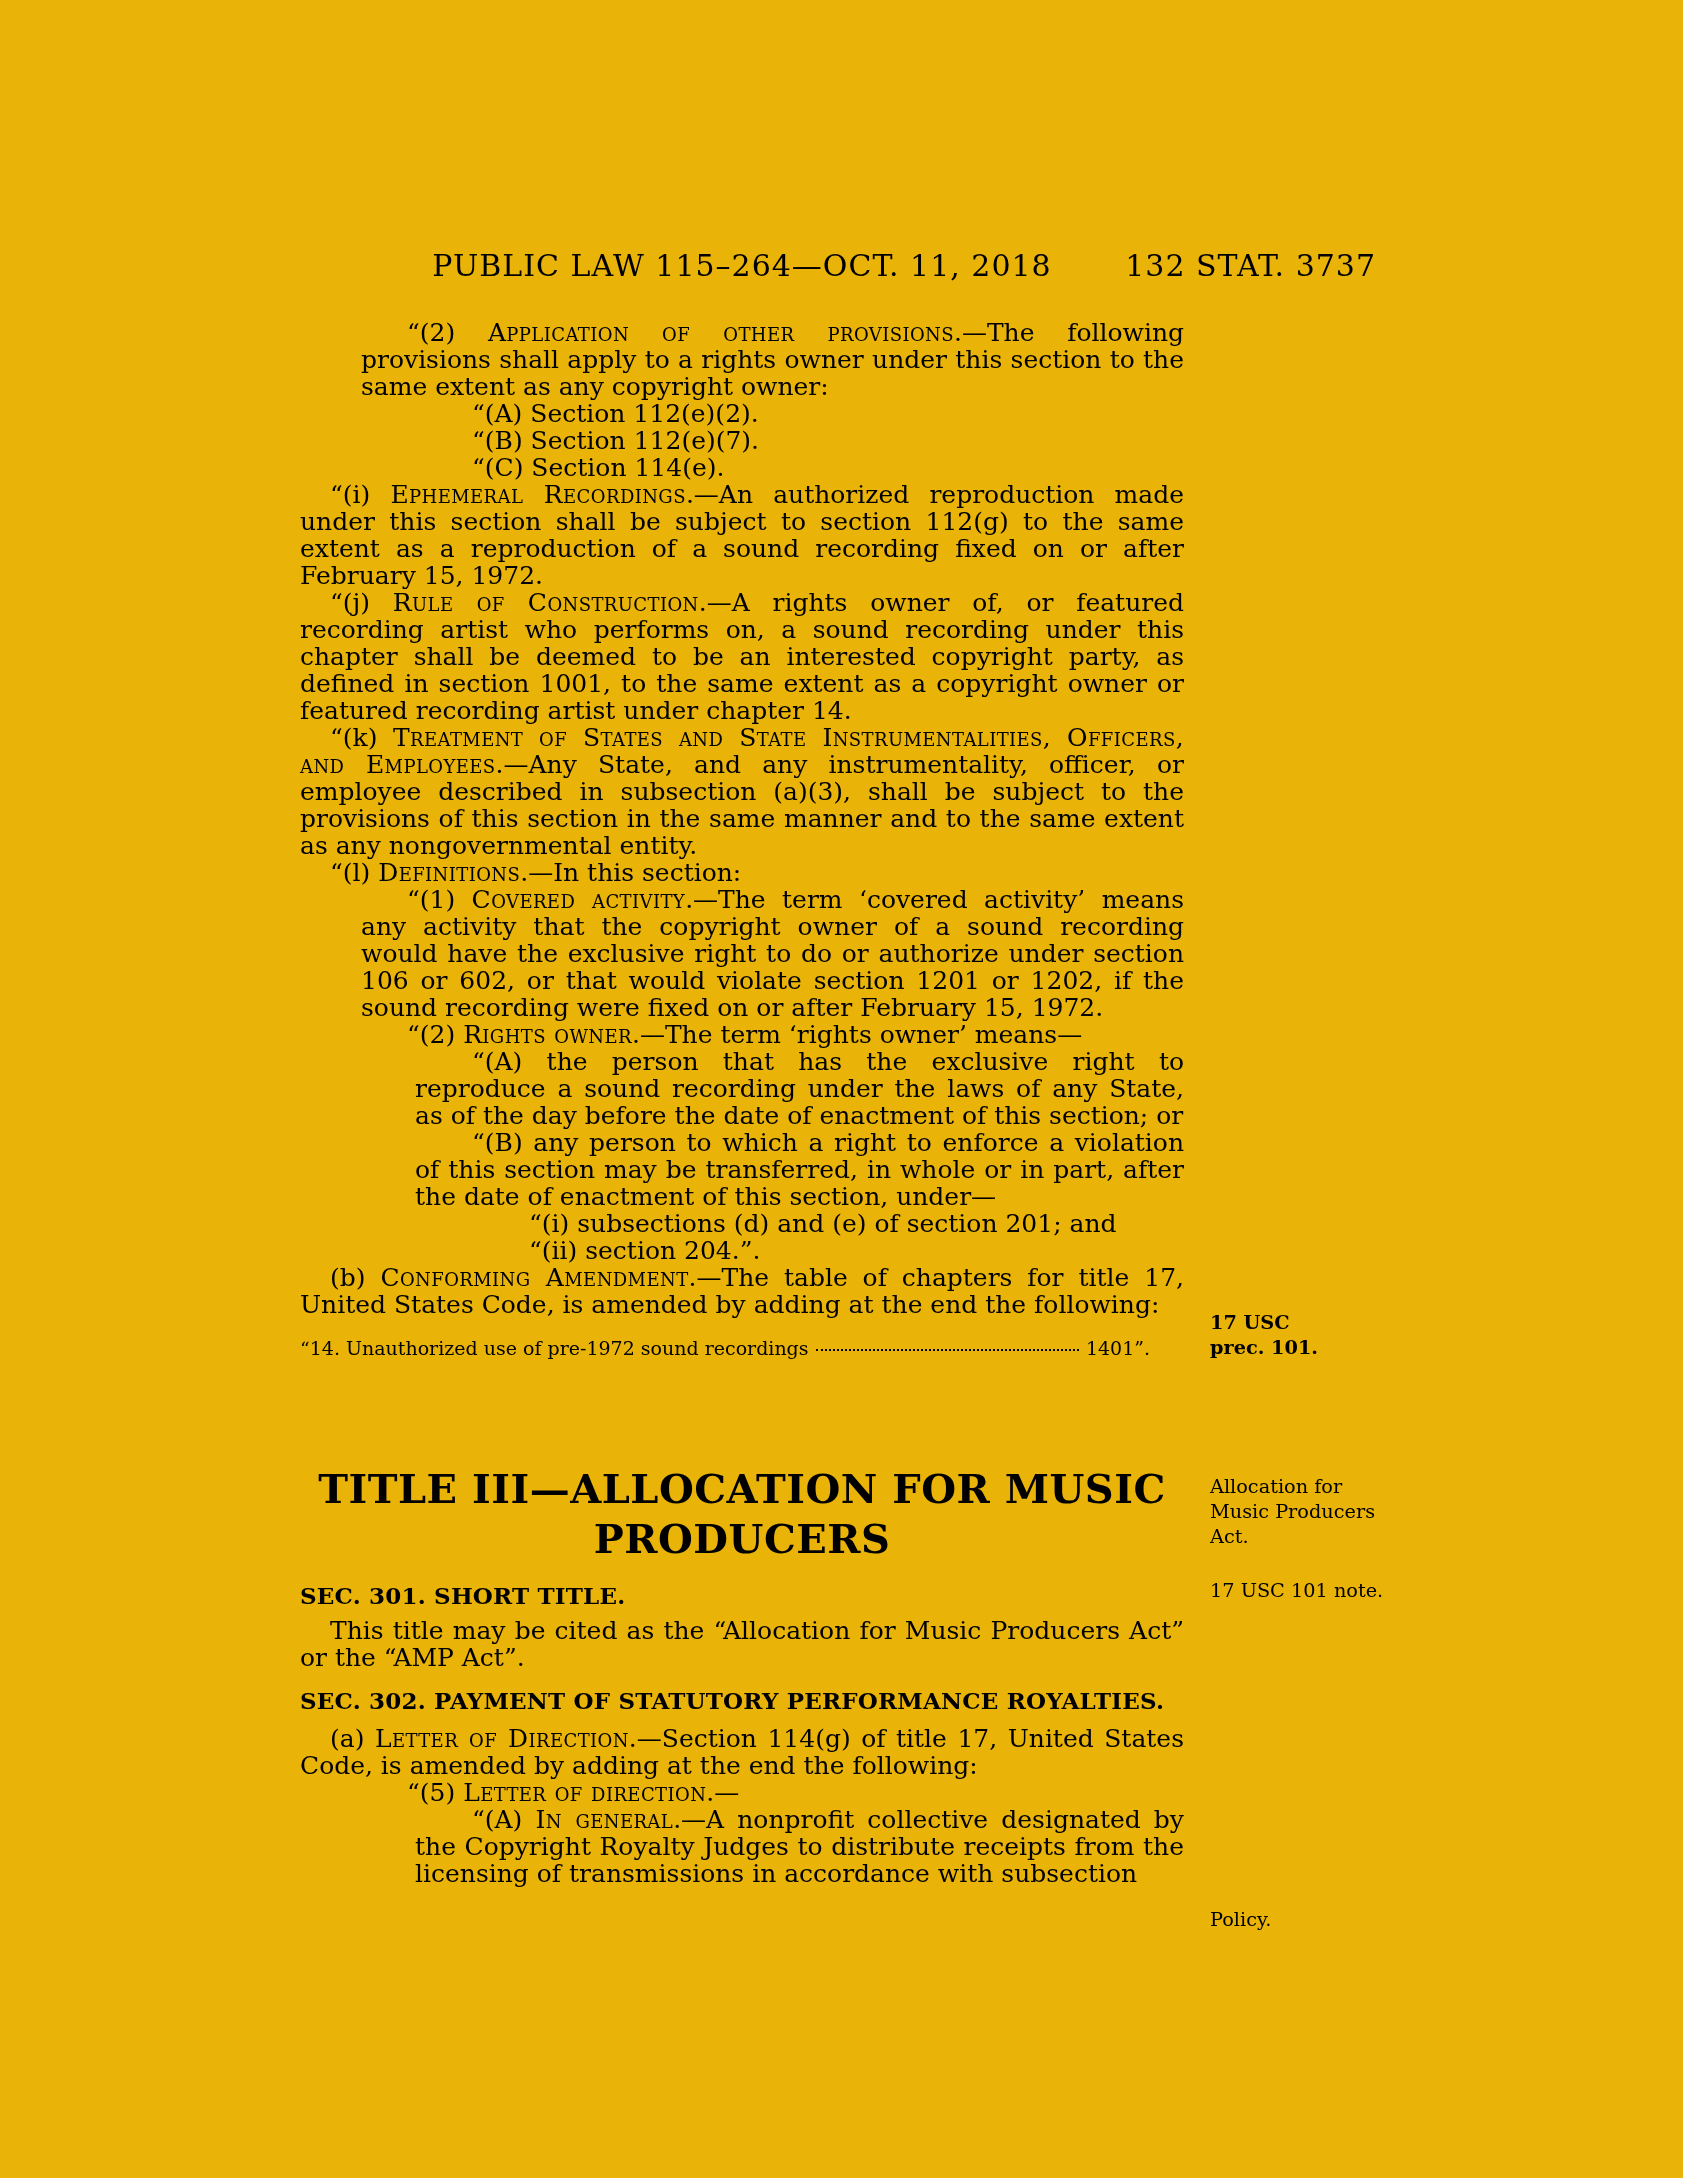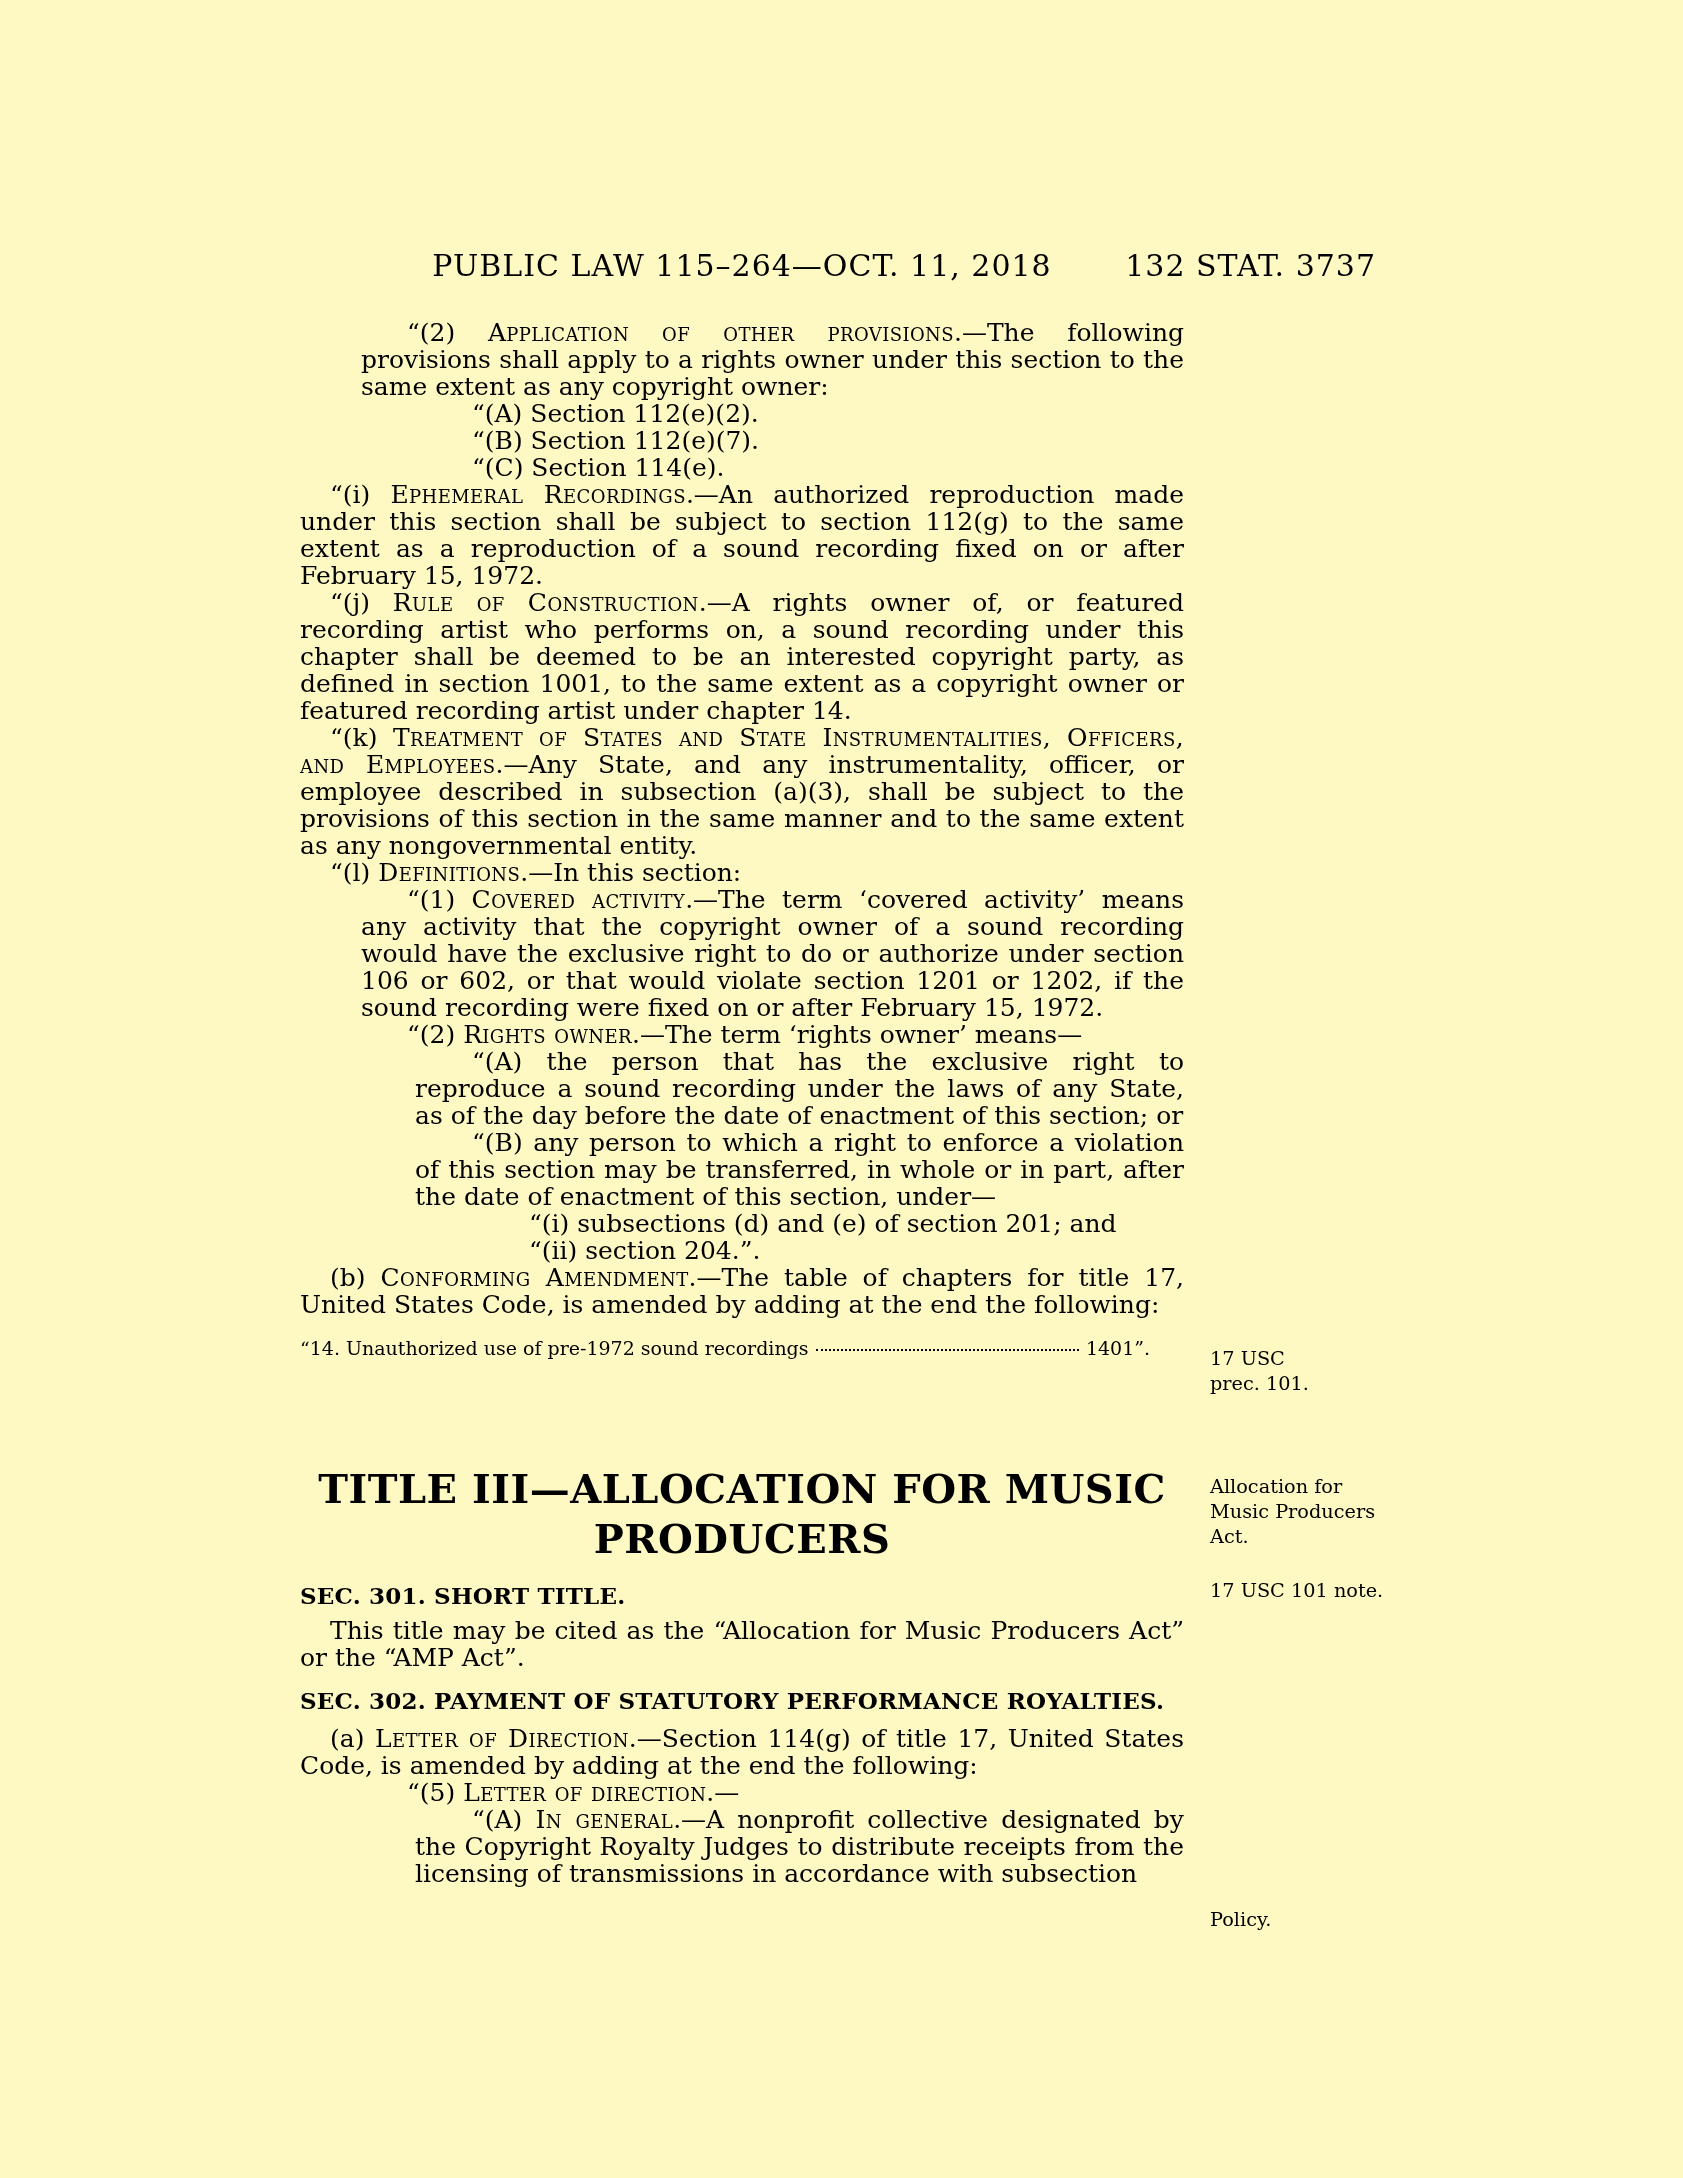--- a/index.html
+++ b/index.html
@@ -1,20 +1,20 @@
 <!DOCTYPE html>
 <html><head>
 <meta charset="utf-8">
 <style>
   html, body { margin: 0; padding: 0; background: #ffffff; }
   .page {
     position: relative;
     width: 1683px;
     height: 2178px;
-    background: #fef9c3;
+    background: #eab308;
     color: #000000;
     font-family: "DejaVu Serif", "Liberation Serif", serif;
     overflow: hidden;
   }
   
   .run-left {
     position: absolute;
     left: 300px; top: 248px; width: 884px;
     text-align: center;
     font-size: 30px; letter-spacing: 1px;
@@ -63,21 +63,21 @@
   .mt18 { margin-top: 18px; }
   .mt12 { margin-top: 16px; }
   .mt11 { margin-top: 11px; }
   .mt8  { margin-top: 8px; }
   
   .mnote {
     position: absolute; left: 1210px; width: 183px;
     font-size: 19.3px; line-height: 25px;
     white-space: pre-line; text-align: left;
   }
-  .mnote1 { top: 1346px; }
+  .mnote1 { top: 1310px; font-weight: bold; }
   .mnote2 { top: 1474px; }
   .mnote3 { top: 1578px; }
   .mnote4 { top: 1907px; }
 </style>
 </head>
 <body>
 
 <div class="page">
 
   <div class="run-left">PUBLIC LAW 115–264—OCT. 11, 2018</div>

